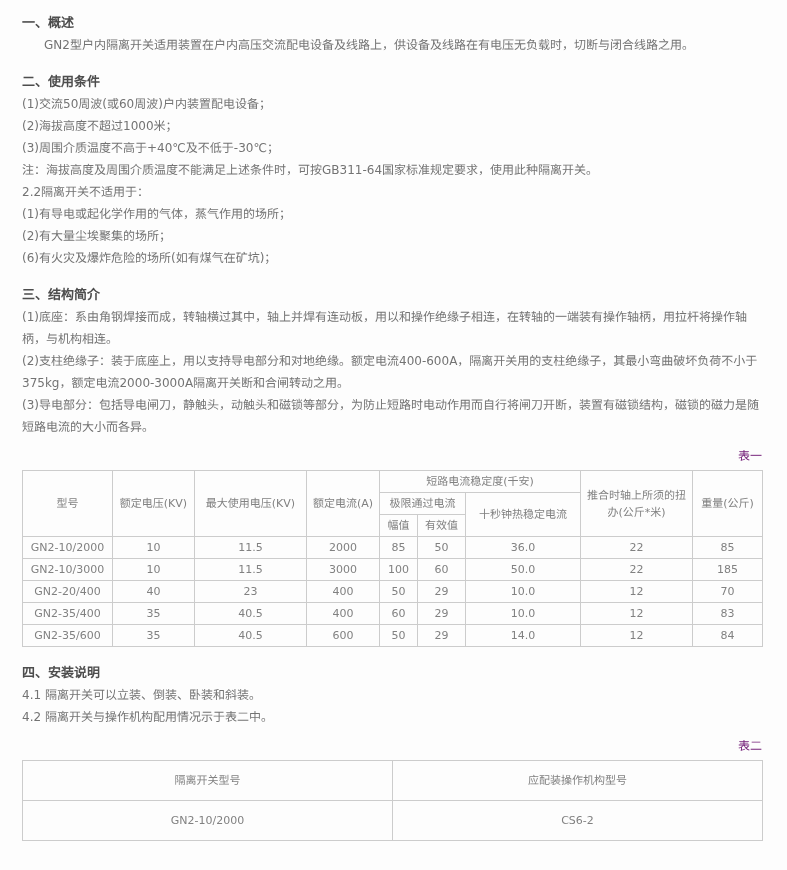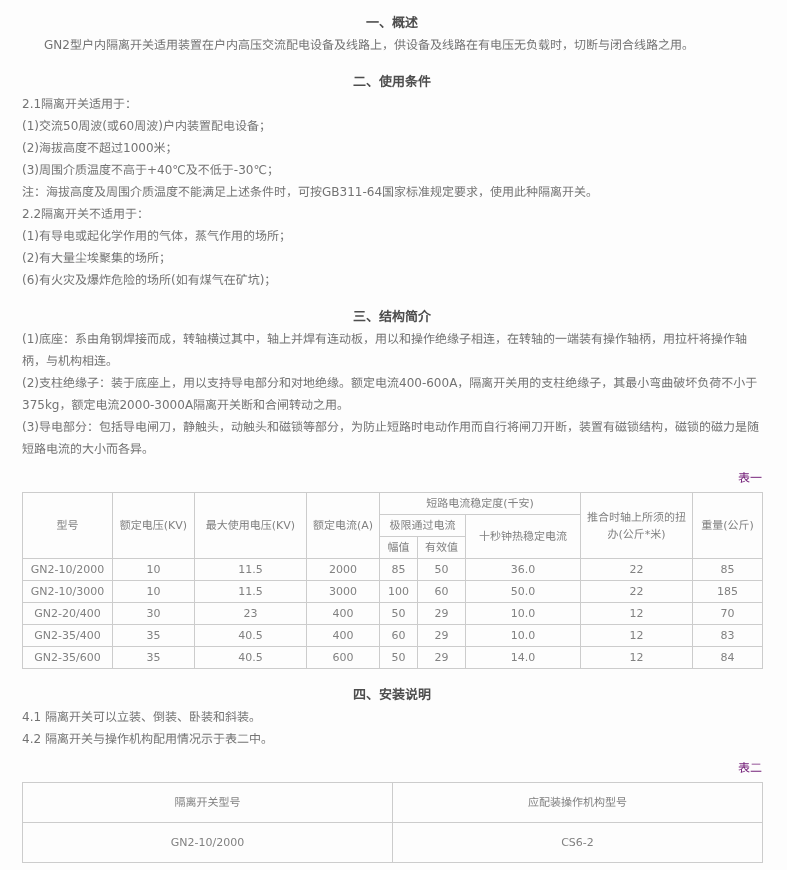--- a/index.html
+++ b/index.html
@@ -16,21 +16,20 @@
   .page {
     width: 787px;
     padding: 6px 25px 14px 22px;
   }
   .section-heading {
     font-size: 13px;
     font-weight: bold;
     color: #4d4d4d;
     line-height: 22px;
     margin: 15px 0 0 0;
-    text-align: center;
   }
   .section-heading.first {
     margin-top: 6px;
   }
   .body-line {
     font-size: 12px;
     color: #737373;
     line-height: 22px;
     margin: 0;
   }
@@ -73,21 +72,20 @@
 
 <div class="page">
 
   <section>
     <h3 class="section-heading first">一、概述</h3>
     <p class="body-line indent">GN2型户内隔离开关适用装置在户内高压交流配电设备及线路上，供设备及线路在有电压无负载时，切断与闭合线路之用。</p>
   </section>
 
   <section>
     <h3 class="section-heading">二、使用条件</h3>
-    <p class="body-line">2.1隔离开关适用于：</p>
     <p class="body-line">(1)交流50周波(或60周波)户内装置配电设备；</p>
     <p class="body-line">(2)海拔高度不超过1000米；</p>
     <p class="body-line">(3)周围介质温度不高于+40℃及不低于-30℃；</p>
     <p class="body-line">注：海拔高度及周围介质温度不能满足上述条件时，可按GB311-64国家标准规定要求，使用此种隔离开关。</p>
     <p class="body-line">2.2隔离开关不适用于：</p>
     <p class="body-line">(1)有导电或起化学作用的气体，蒸气作用的场所；</p>
     <p class="body-line">(2)有大量尘埃聚集的场所；</p>
     <p class="body-line">(6)有火灾及爆炸危险的场所(如有煤气在矿坑)；</p>
   </section>
 
@@ -148,21 +146,21 @@
           <td>11.5</td>
           <td>3000</td>
           <td>100</td>
           <td>60</td>
           <td>50.0</td>
           <td>22</td>
           <td>185</td>
         </tr>
         <tr>
           <td>GN2-20/400</td>
-          <td>30</td>
+          <td>40</td>
           <td>23</td>
           <td>400</td>
           <td>50</td>
           <td>29</td>
           <td>10.0</td>
           <td>12</td>
           <td>70</td>
         </tr>
         <tr>
           <td>GN2-35/400</td>

